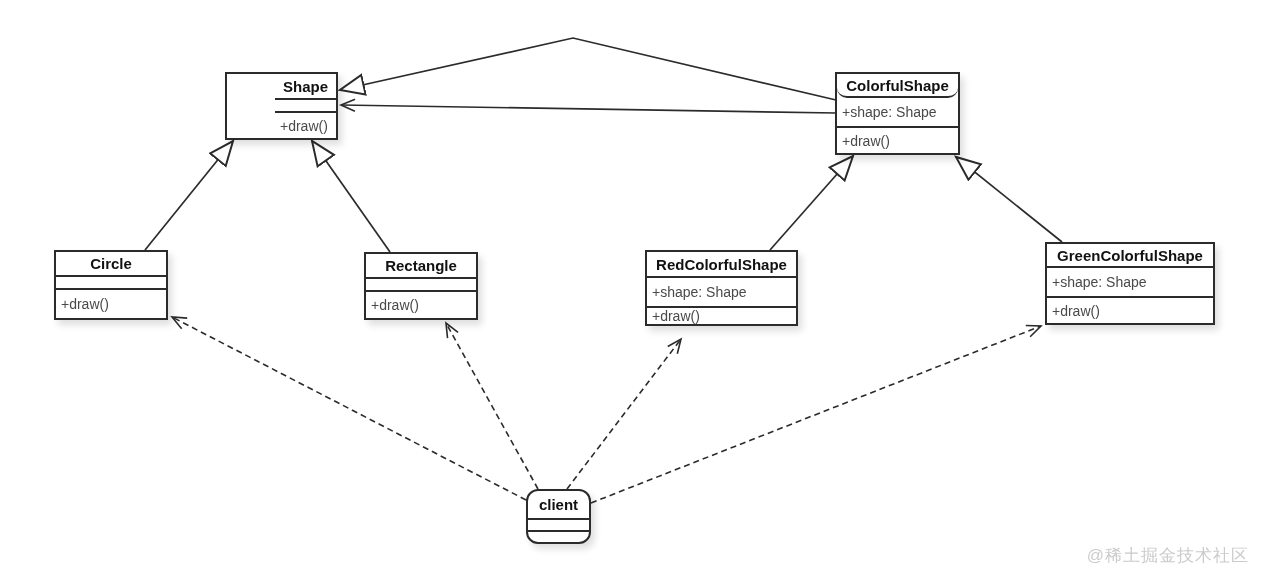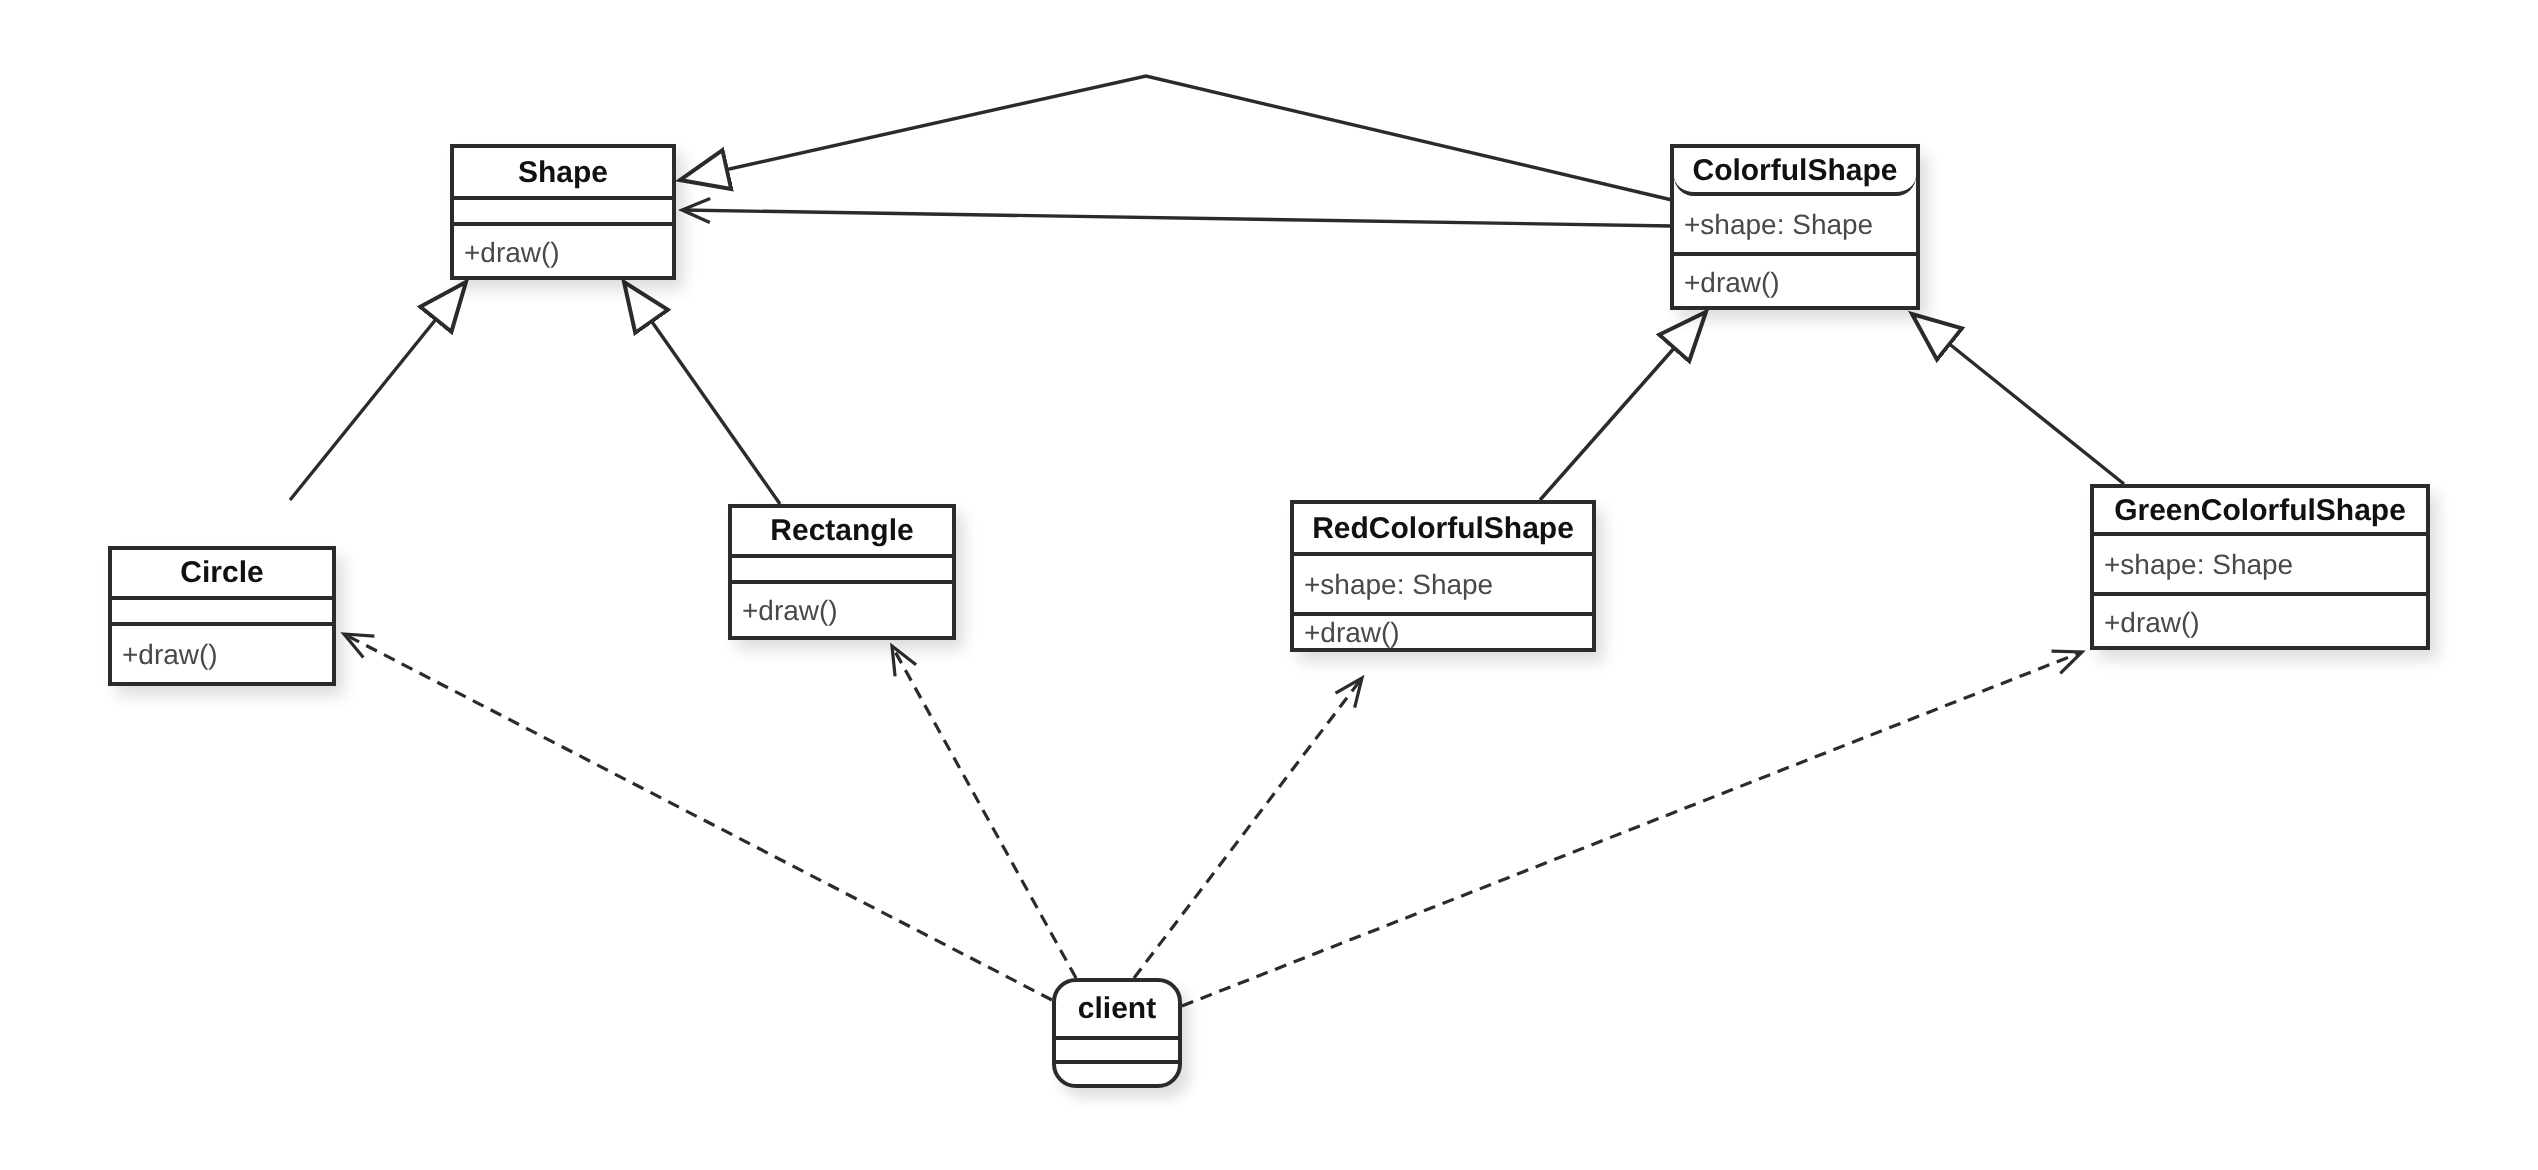--- a/index.html
+++ b/index.html
@@ -28,25 +28,25 @@
     font-weight: 700;
     justify-content: center;
     font-size: 15px;
     color: #111111;
     white-space: nowrap;
   }
   .uml-member { font-size: 14px; color: #494949; padding-left: 5px; white-space: nowrap; }
   .hr { border-bottom: 2px solid #2b2b2b; }
 
   
-  #box-shape        { left: 225px;  top: 72px;  width: 113px; height: 68px; }
+  #box-shape        { left: 225px;  top: 72px;  width: 113px; height: 68px; padding-left: 48px; }
   #box-shape .t     { height: 26px; }  #box-shape .a { height: 13px; }  #box-shape .m { flex: 1; }
   #box-colorful     { left: 835px;  top: 72px;  width: 125px; height: 83px; }
   #box-colorful .t  { height: 24px; border-radius: 10px; }  #box-colorful .a { height: 30px; }  #box-colorful .m { flex: 1; }
-  #box-circle       { left: 54px;   top: 250px; width: 114px; height: 70px; margin-top: 23px; }
+  #box-circle       { left: 54px;   top: 250px; width: 114px; height: 70px; }
   #box-circle .t    { height: 25px; }  #box-circle .a { height: 13px; }  #box-circle .m { flex: 1; }
   #box-rectangle    { left: 364px;  top: 252px; width: 114px; height: 68px; }
   #box-rectangle .t { height: 25px; }  #box-rectangle .a { height: 13px; }  #box-rectangle .m { flex: 1; }
   #box-red          { left: 645px;  top: 250px; width: 153px; height: 76px; }
   #box-red .t       { height: 26px; }  #box-red .a { height: 30px; }  #box-red .m { flex: 1; }
   #box-green        { left: 1045px; top: 242px; width: 170px; height: 83px; }
   #box-green .t     { height: 24px; }  #box-green .a { height: 30px; }  #box-green .m { flex: 1; }
   #box-client       { left: 526px;  top: 489px; width: 65px;  height: 55px; border-radius: 12px; }
   #box-client .t    { height: 29px; }  #box-client .a { height: 12px; }  #box-client .m { flex: 1; }
 
@@ -123,13 +123,14 @@
     <div class="uml-row uml-member a hr">+shape: Shape</div>
     <div class="uml-row uml-member m">+draw()</div>
   </div>
 
   <div class="uml-box" id="box-client">
     <div class="uml-row uml-title t hr">client</div>
     <div class="uml-row uml-member a hr"></div>
     <div class="uml-row uml-member m"></div>
   </div>
 
+  <div class="watermark">@稀土掘金技术社区</div>
 </div>
 
 </body></html>

